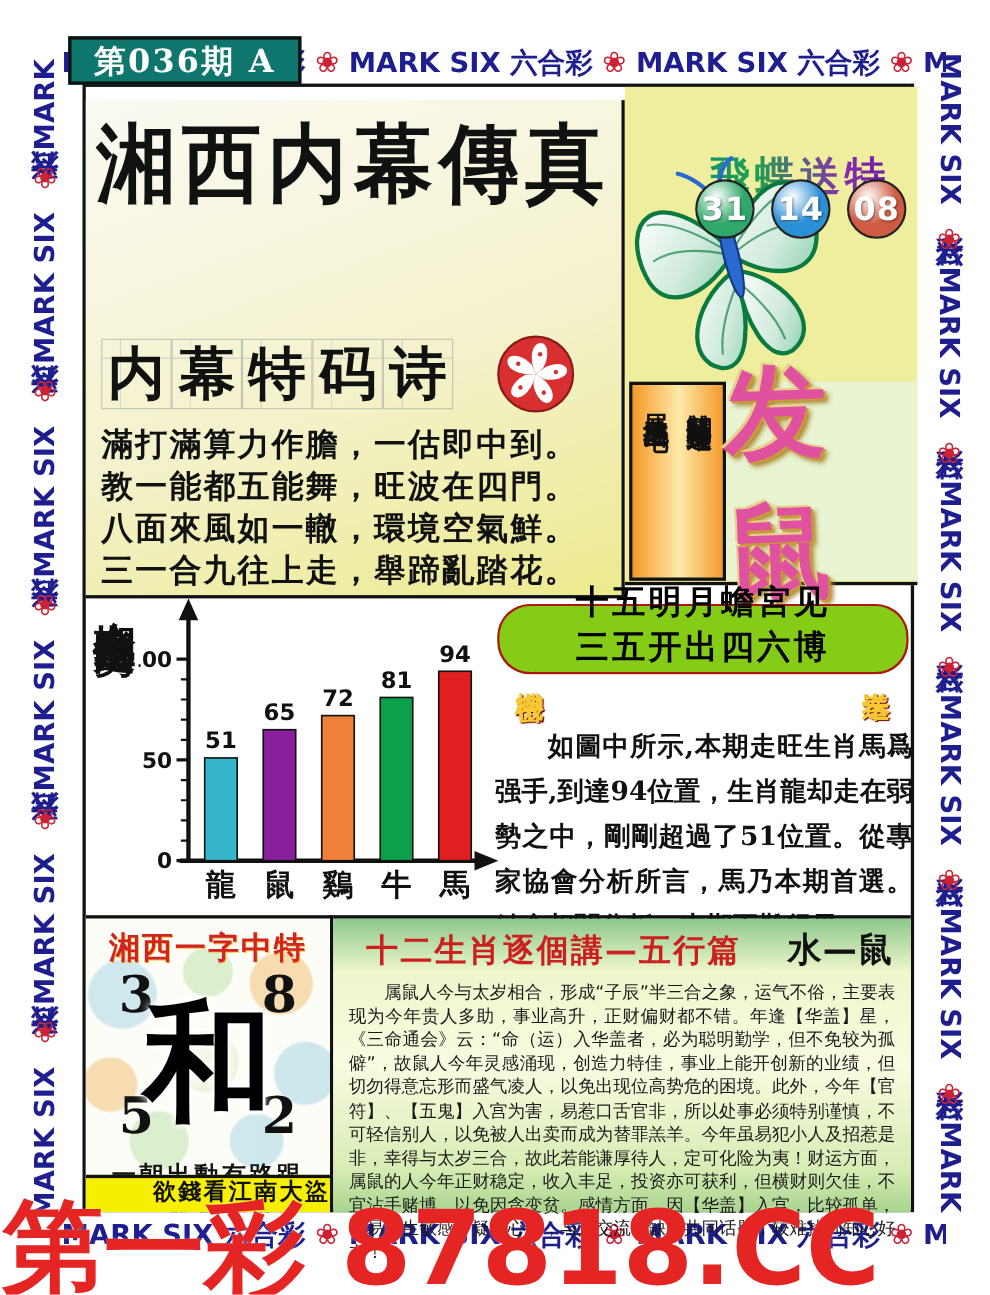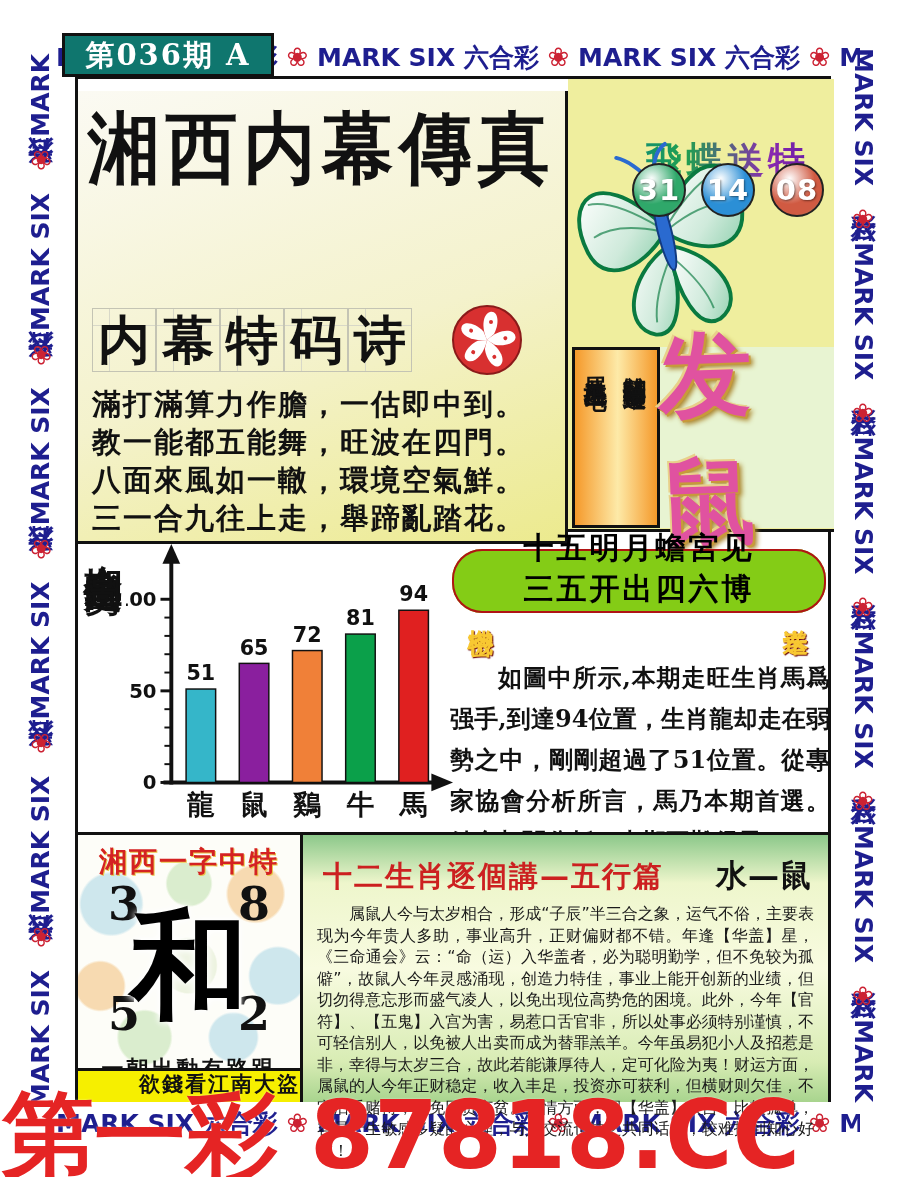--- a/index.html
+++ b/index.html
@@ -117,21 +117,21 @@
     font-family:"DejaVu Serif","Liberation Serif",serif;}
   #money-strip{position:absolute;left:0;right:0;bottom:0;height:31px;background:#f6ef00;
     border-top:3px solid #111;text-align:right;font-size:21px;font-weight:900;color:#111;
     line-height:29px;letter-spacing:2px;z-index:2;
     font-family:Liberation Mono, monospace;}
 
   
   #zodiac-panel{position:absolute;left:225px;top:753px;right:0;height:270px;box-sizing:border-box;
     border-top:3px solid #111;
     background:linear-gradient(180deg,#8cc88a 0%,#eef6cc 18%,#f8fbe0 50%,#d8ecb4 85%,#a8d48e 100%);}
-  #zodiac-header{display:flex;align-items:baseline;padding:8px 16px 2px 20px;margin-top:12px;}
+  #zodiac-header{display:flex;align-items:baseline;padding:8px 16px 2px 30px;}
   #zodiac-title{font-size:29px;font-weight:900;color:#cc2020;letter-spacing:2px;
     font-family:"DejaVu Serif","Liberation Serif",serif;}
   #zodiac-subject{margin-left:auto;font-size:31px;font-weight:900;color:#111;letter-spacing:1px;}
   #zodiac-body{padding:4px 14px 0 14px;font-size:16px;line-height:21.5px;color:#1a1a1a;
     text-align:justify;text-indent:2em;font-weight:500;}
 
   
   #watermark{position:absolute;left:2px;top:1074px;z-index:9;white-space:nowrap;
     font-size:92px;font-weight:900;color:#e52424;letter-spacing:0px;transform:scaleY(1.02);
     text-shadow:0 0 2px rgba(255,255,255,.6);}

